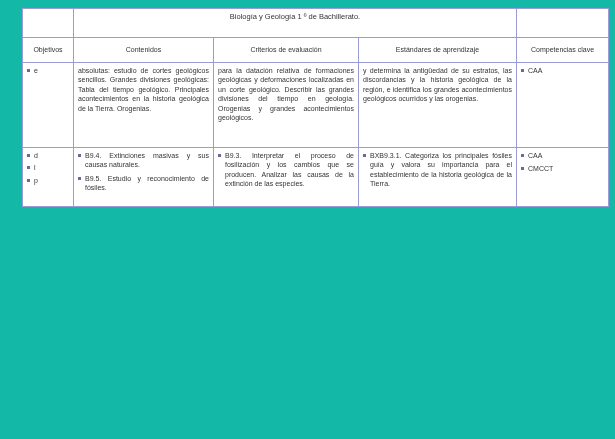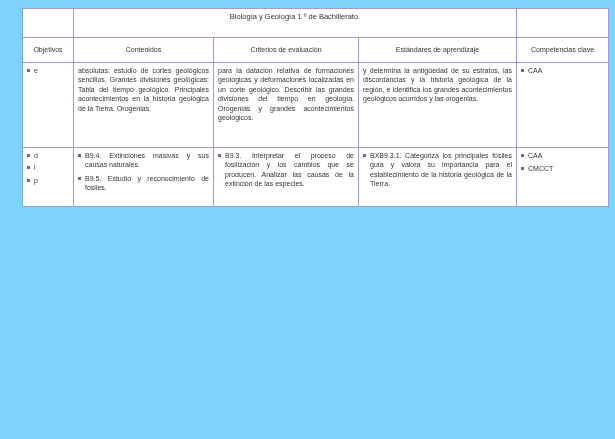--- a/index.html
+++ b/index.html
@@ -9,21 +9,21 @@
     width: 615px;
     height: 439px;
     overflow: hidden;
     font-family: "Liberation Sans", "DejaVu Sans", sans-serif;
     -webkit-font-smoothing: antialiased;
   }
   .page {
     position: relative;
     width: 615px;
     height: 439px;
-    background: #7dd3fc;
+    background: #14b8a6;
   }
   table.curr {
     position: absolute;
     left: 22px;
     top: 8px;
     border-collapse: collapse;
     table-layout: fixed;
     width: 586px;
     color: #333333;
     font-size: 7px;

